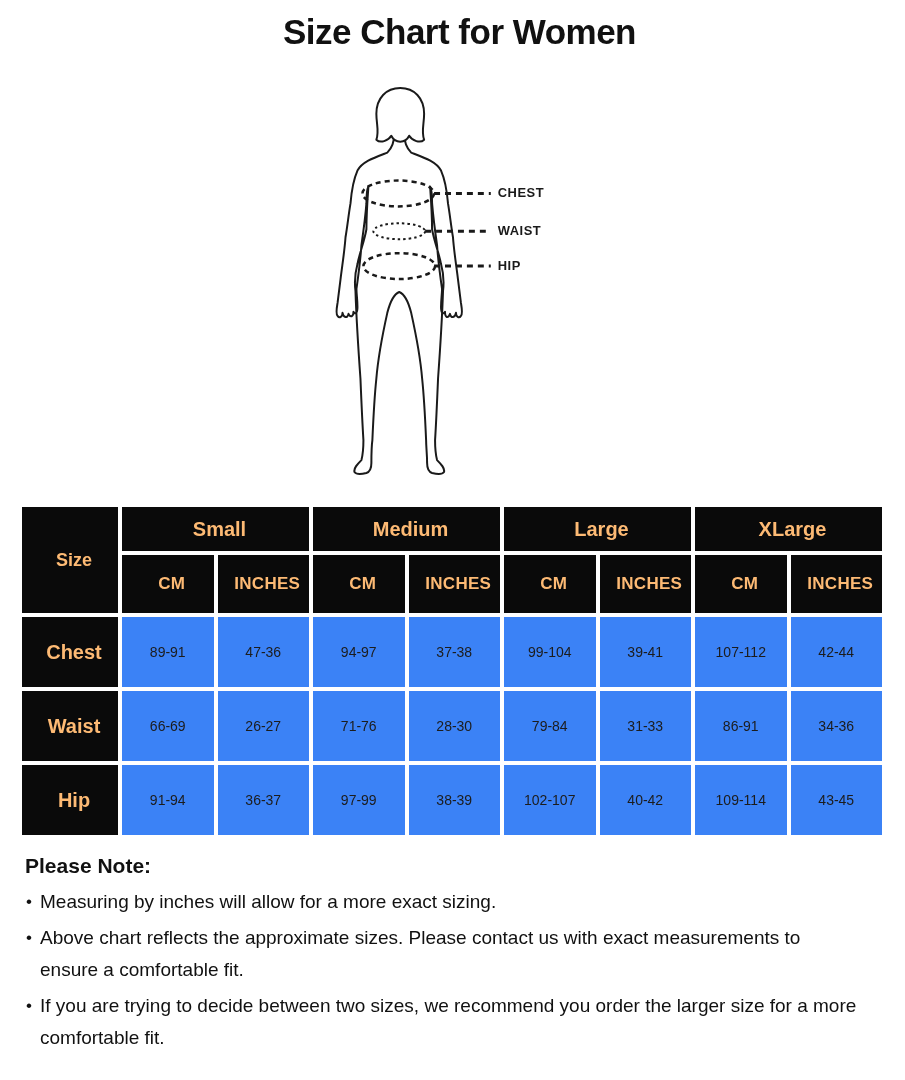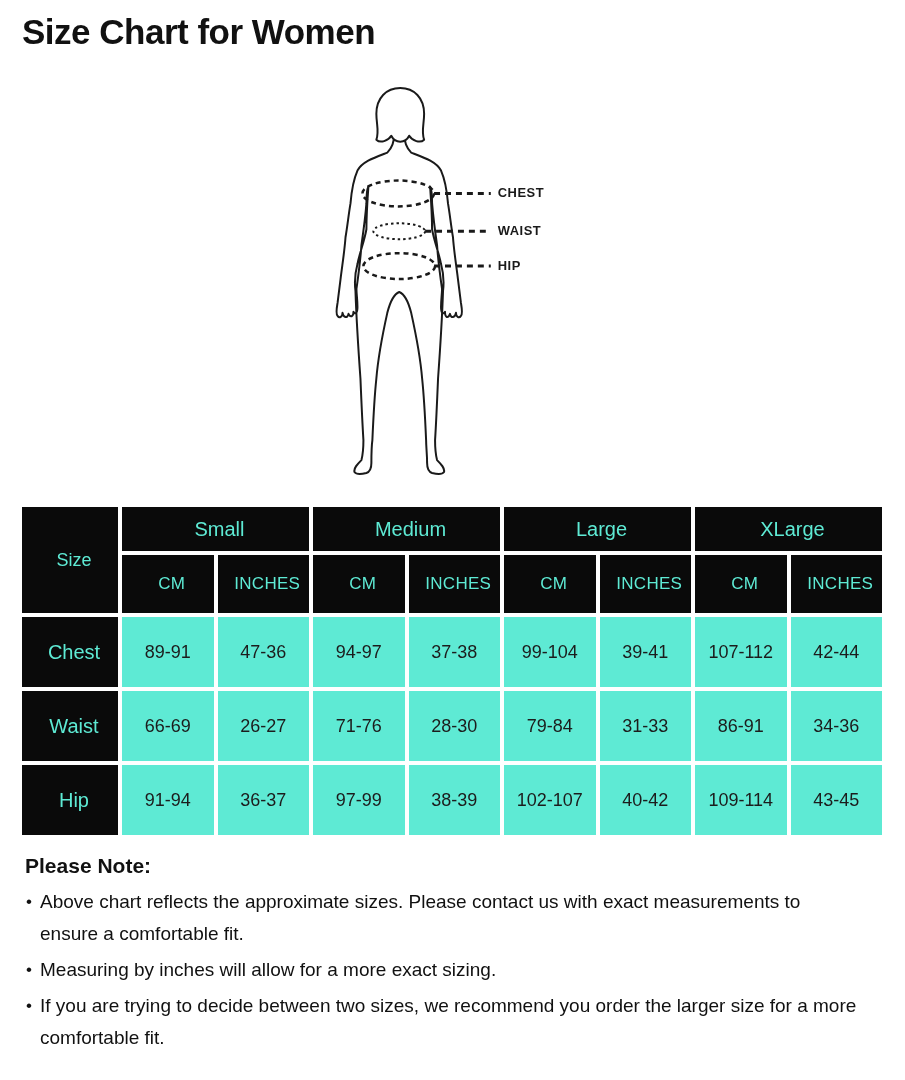--- a/index.html
+++ b/index.html
@@ -12,20 +12,21 @@
     color: #1a1a1a;
   }
 
   .page-title {
     margin: 13px 8px 0 22px;
     font-size: 35px;
     line-height: 37px;
     font-weight: bold;
     letter-spacing: -0.5px;
     color: #111111;
+    text-align: center;
   }
 
   .diagram-wrap {
     margin-left: 328px;
     margin-top: 34px;
     width: 240px;
     height: 398px;
   }
   .diagram-wrap svg { display: block; }
   .measure-label {
@@ -44,31 +45,31 @@
     margin: 21px 0 0 18px;
   }
   .size-table th, .size-table td {
     text-align: center;
     vertical-align: middle;
     overflow: hidden;
   }
   .size-table col.c-label { width: 96px; }
   .hdr {
     background: #0a0a0a;
-    color: #5eead4;
-    font-weight: normal;
+    color: #fdba74;
+    font-weight: bold;
     padding-left: 8px;
   }
   .hdr-corner   { font-size: 18px; }
   .hdr-group    { font-size: 20px; height: 44px; }
   .hdr-unit     { font-size: 17px; height: 58px; letter-spacing: 0.3px; }
   .row-label    { font-size: 20px; }
   td.val {
-    background: #5eead4;
-    font-size: 18px;
+    background: #3b82f6;
+    font-size: 14px;
     color: #1c1c1c;
     font-weight: normal;
     height: 70px;
   }
   tr.data-row { height: 70px; }
 
   .notes { margin: 13px 0 0 25px; }
   .notes-heading {
     font-size: 21px;
     line-height: 27px;
@@ -251,17 +252,17 @@
       <td class="val">40-42</td>
       <td class="val">109-114</td>
       <td class="val">43-45</td>
     </tr>
   </tbody>
 </table>
 
 <div class="notes">
   <div class="notes-heading">Please Note:</div>
   <ul class="notes-list">
+    <li>Measuring by inches will allow for a more exact sizing.</li>
     <li>Above chart reflects the approximate sizes. Please contact us with exact measurements to ensure a comfortable fit.</li>
-    <li>Measuring by inches will allow for a more exact sizing.</li>
     <li>If you are trying to decide between two sizes, we recommend you order the larger size for a more comfortable fit.</li>
   </ul>
 </div>
 
 </body></html>

